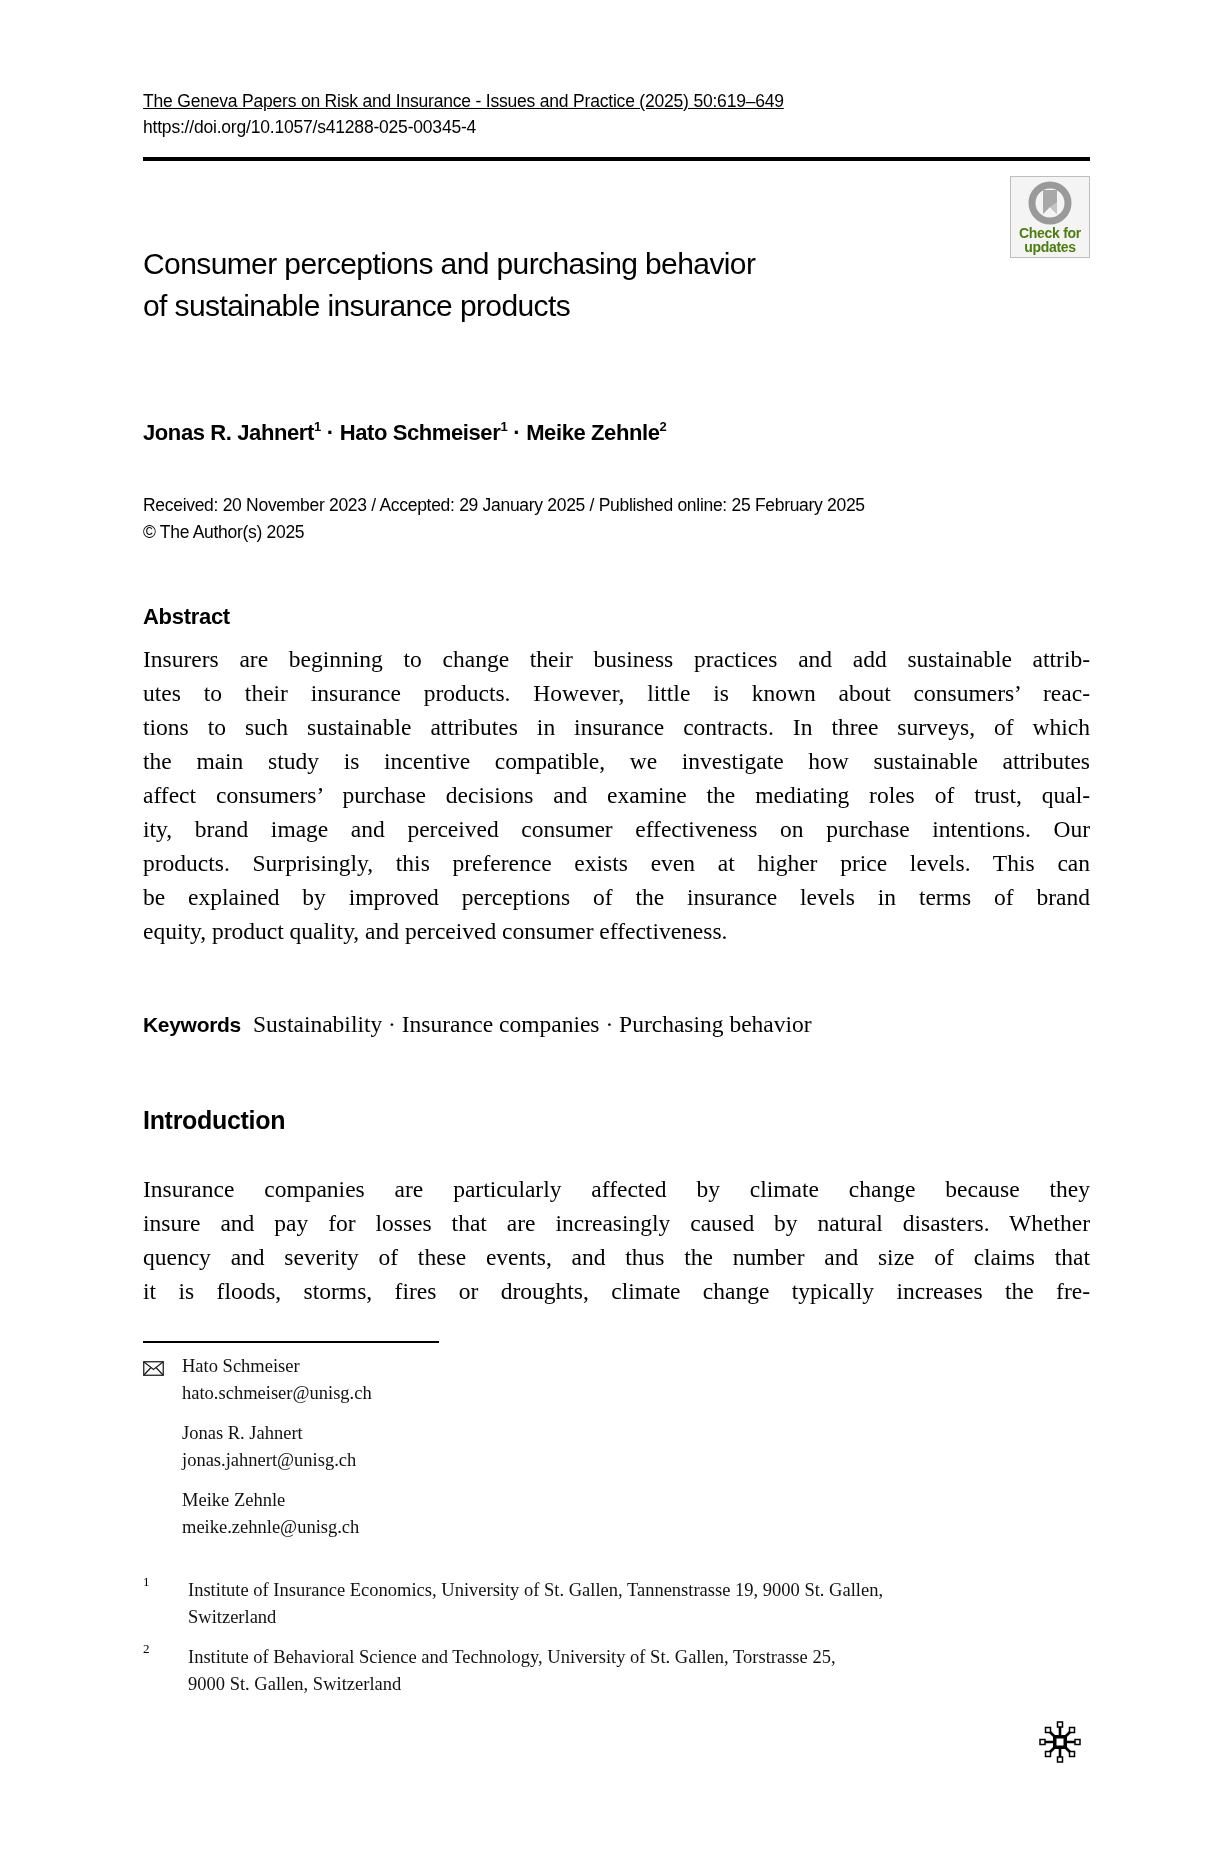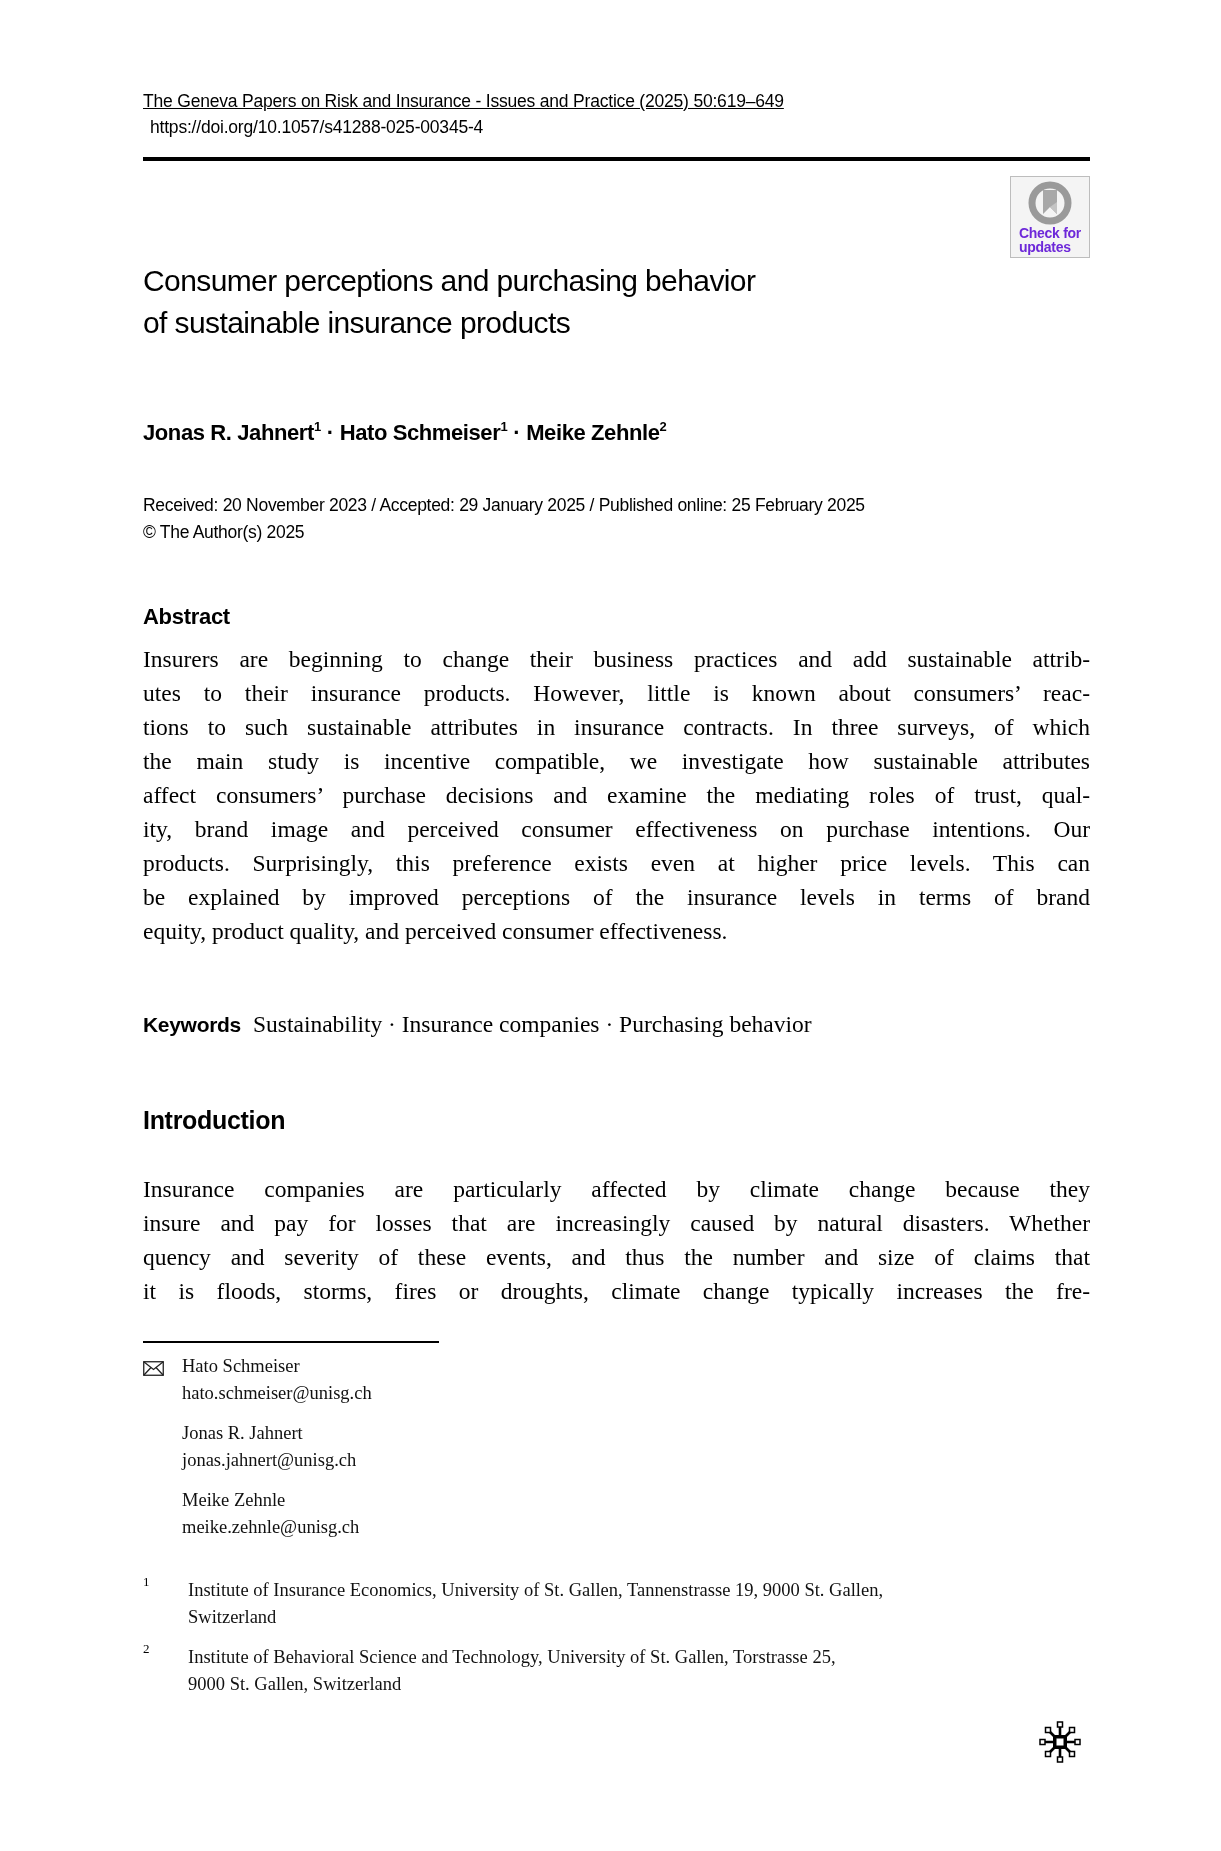--- a/index.html
+++ b/index.html
@@ -14,41 +14,41 @@
     .sans { font-family: "Liberation Sans", "DejaVu Sans", sans-serif; }
     .serif { font-family: "Liberation Serif", "DejaVu Serif", serif; }
 
     .journal-line {
       left: 143px;
       font-size: 17.5px;
       line-height: 26px;
       letter-spacing: -0.2px;
     }
     #journal-name { top: 88px; text-decoration: underline; }
-    #doi { top: 114px; margin-left: 7px; }
+    #doi { top: 114px; }
     .top-rule {
       left: 143px; top: 157px; width: 947px; height: 4px; background: #000;
     }
 
     .badge {
       left: 1010px; top: 176px; width: 80px; height: 82px;
       border: 1px solid #bdbdbd; background: #f4f4f4;
       box-sizing: border-box;
       display: flex; flex-direction: column; align-items: center;
     }
     .badge svg { margin-top: 3px; }
     .badge .badge-text {
       font-family: "Liberation Sans", sans-serif;
-      font-weight: bold; color: #6d28d9; font-size: 14px;
-      line-height: 14px; letter-spacing: -0.3px;
+      font-weight: bold; color: #4d7c0f; font-size: 14px;
+      line-height: 14px; text-align: center; letter-spacing: -0.3px;
       margin-top: 0px;
     }
 
     .title {
-      left: 143px; top: 260px; width: 800px;
+      left: 143px; top: 243px; width: 800px;
       font-size: 30px; line-height: 42px; font-weight: normal;
       letter-spacing: -0.6px;
     }
     .title span { display: block; }
 
     .authors {
       left: 143px; top: 418px;
       font-size: 22px; font-weight: bold; letter-spacing: -0.4px;
       line-height: 30px;
     }

